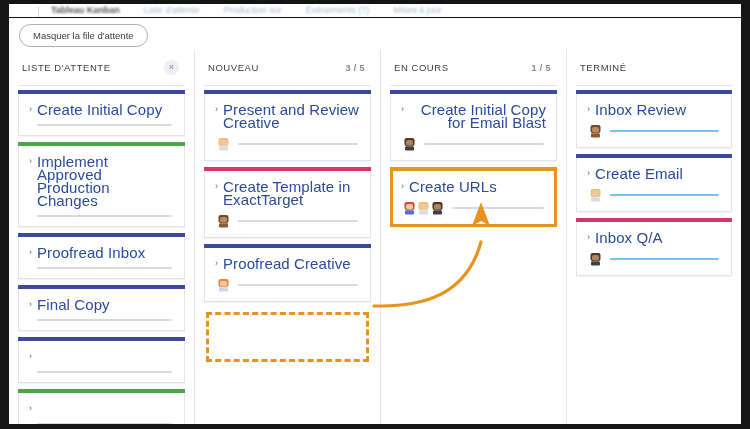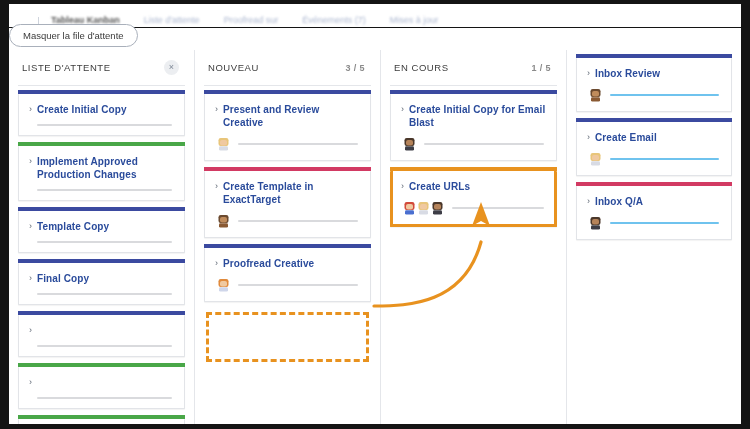--- a/index.html
+++ b/index.html
@@ -13,21 +13,21 @@
     position: absolute; inset: 0;
     background: #ffffff;
     border-top: 4px solid #141414;
     border-bottom: 5px solid #141414;
     border-left: 9px solid #141414;
     border-right: 9px solid #141414;
     overflow: hidden;
   }
   
   #tabstrip {
-    position: absolute; left: 0; right: 0; top: 0; height: 24px;
+    position: absolute; left: 0; right: 0; top: 0; height: 14px;
     background: #ffffff;
     border-bottom: 1px solid #141414;
     display: flex; align-items: flex-end;
     padding-left: 12px;
     overflow: hidden;
   }
   .tab {
     font-size: 9px;
     line-height: 10px;
     padding: 0 12px 2px 12px;
@@ -35,21 +35,21 @@
     color: #9aa8c6;
     filter: blur(0.9px);
     opacity: .82;
   }
   .tab.active { color: #2b2b2b; font-weight: bold; }
   .tab-spacer { width: 18px; height: 10px; border-right: 1px solid #cfd4dd; }
 
   
   #hidequeue-row {
     position: absolute; left: 0; right: 0; top: 16px; height: 30px;
-    display: flex; align-items: center;
+    padding-left: 10px; display: flex; align-items: center;
   }
   #hidequeue-btn {
     border: 1px solid #a9b0bb;
     border-radius: 13px;
     background: #fff;
     color: #3b3b3b;
     font-size: 9.5px;
     padding: 5px 13px;
     white-space: nowrap;
     cursor: pointer;
@@ -63,21 +63,21 @@
   }
   .column {
     flex: 0 0 auto;
     position: relative;
     padding: 0 9px;
     border-right: 1px solid #e4e6ea;
     overflow: hidden;
   }
   .column.c0 { width: 186px; }
   .column.c1 { width: 186px; }
-  .column.c2 { width: 186px; }
+  .column.c2 { width: 186px; text-align: right; }
   .column.c3 { width: 174px; border-right: none; }
 
   .col-head {
     height: 36px;
     display: flex; align-items: center; justify-content: space-between;
     padding: 0 2px 0 4px;
     border-bottom: 1px solid #e4e6ea;
   }
   .col-title {
     font-size: 9.5px; letter-spacing: .55px; color: #3d3d3d;
@@ -113,21 +113,21 @@
     margin-bottom: 10px;
   }
   .card.selected .accent { top: -4px; left: -3px; right: -3px; }
 
   .card-title-row { display: flex; align-items: flex-start; gap: 5px; }
   .chev {
     color: #5b6472; font-size: 9px; line-height: 13px; flex: 0 0 auto;
     cursor: pointer;
   }
   .card-title {
-    font-size: 10px; line-height: 13px; font-weight: bold;
+    font-size: 15px; line-height: 13px; font-weight: normal;
     color: #2a4b9b; letter-spacing: .1px;
   }
   .card.selected .card-title { color: #2a4b9b; }
 
   .card-foot {
     display: flex; align-items: center; gap: 4px;
     margin-top: 8px; padding-left: 2px;
   }
   .avatars { display: flex; align-items: center; gap: 1px; flex: 0 0 auto; }
   .av { width: 13px; height: 14px; display: block; }
@@ -149,21 +149,21 @@
 </style>
 </head>
 <body>
 
 <div id="frame">
 
   <div id="tabstrip">
     <div class="tab-spacer"></div>
   <div class="tab active">Tableau Kanban</div>
       <div class="tab">Liste d'attente</div>
-      <div class="tab">Proofread sur</div>
+      <div class="tab">Production sur</div>
       <div class="tab">Événements (7)</div>
       <div class="tab">Mises à jour</div>
     </div>
 
   <div id="hidequeue-row">
     <button id="hidequeue-btn">Masquer la file d'attente</button>
   </div>
 
   <div id="board">
       <div class="column c0">
@@ -191,21 +191,21 @@
             </div>
             <div class="card-foot">
               <div class="avatars"></div>
               <div class="bar wide"></div>
             </div>
           </div>
           <div class="card">
             <div class="accent" style="background: rgb(59, 74, 160);"></div>
             <div class="card-title-row">
               <span class="chev">›</span>
-              <span class="card-title">Template Copy</span>
+              <span class="card-title">Proofread Inbox</span>
             </div>
             <div class="card-foot">
               <div class="avatars"></div>
               <div class="bar wide"></div>
             </div>
           </div>
           <div class="card">
             <div class="accent" style="background: rgb(59, 74, 160);"></div>
             <div class="card-title-row">
               <span class="chev">›</span>
@@ -347,20 +347,24 @@
                   <rect x="3" y="3" width="7" height="5.5" rx="2" fill="#b5835a"></rect>
                   <rect x="2" y="9.2" width="9" height="4.4" rx="1.4" fill="#3d3d46"></rect>
                 </svg>
               </div>
               <div class="bar"></div>
             </div>
           </div>
         </div>
       </div>
       <div class="column c3">
+        <div class="col-head">
+          <div class="col-title">TERMINÉ</div>
+          <div class="col-count"></div>
+        </div>
         <div class="cards">
           <div class="card">
             <div class="accent" style="background: rgb(59, 74, 160);"></div>
             <div class="card-title-row">
               <span class="chev">›</span>
               <span class="card-title">Inbox Review</span>
             </div>
             <div class="card-foot">
               <div class="avatars">
                 <svg class="av" viewBox="0 0 13 14">

